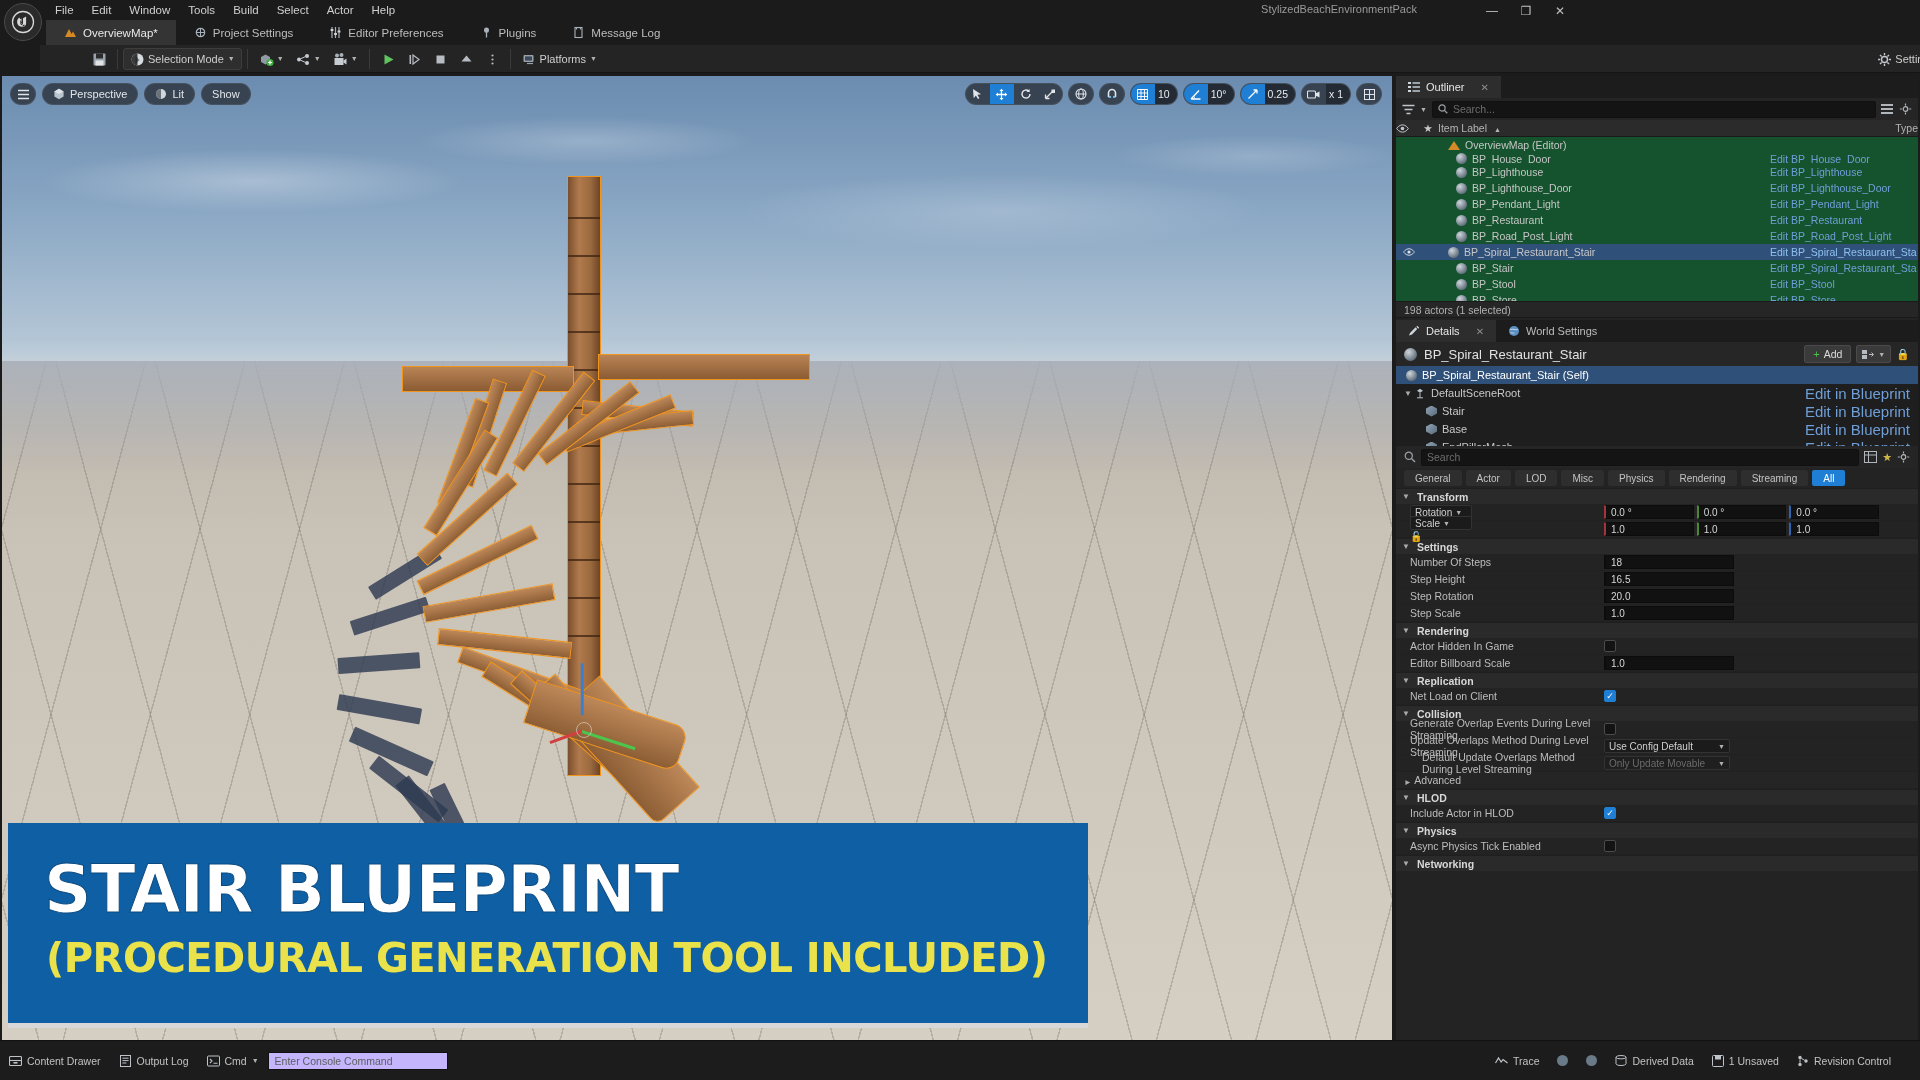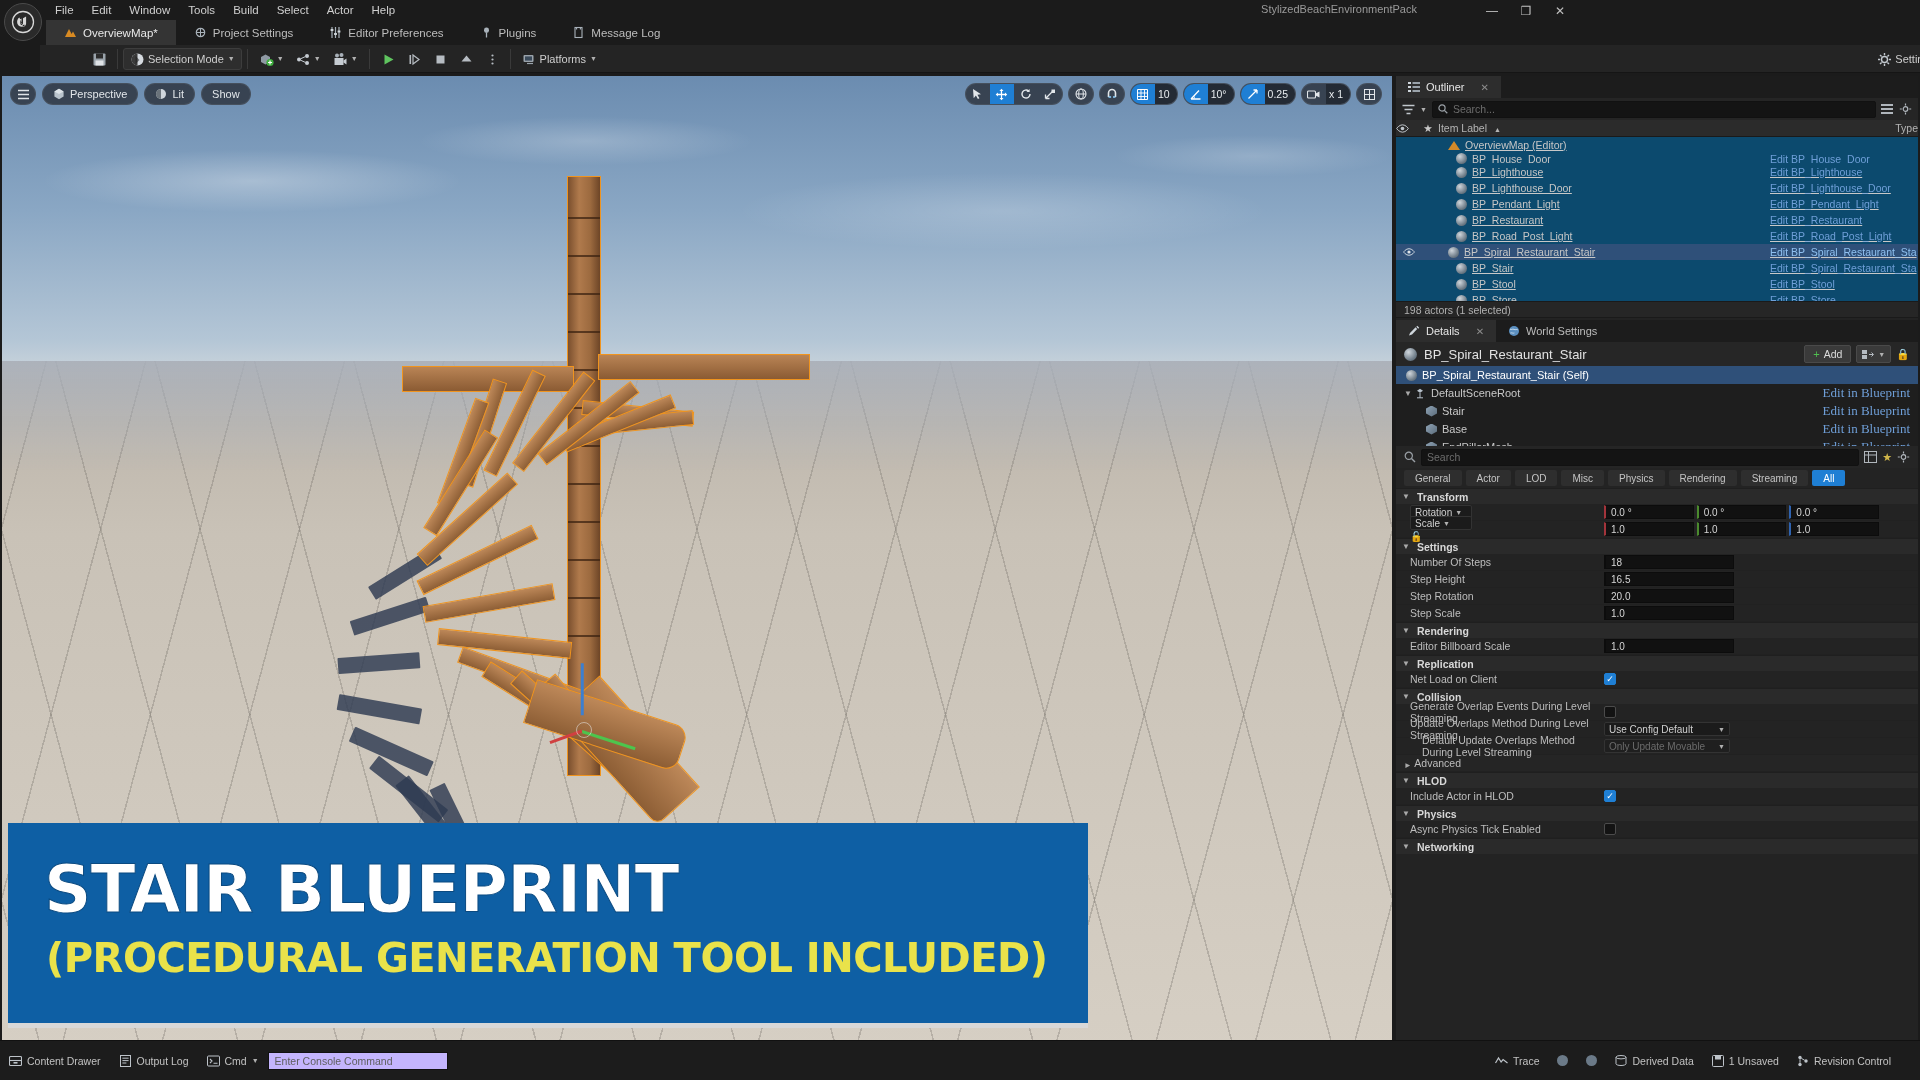--- a/index.html
+++ b/index.html
@@ -189,21 +189,21 @@
   .srch {
     flex: 1; height: 17px; background: #141414; border: 1px solid #111;
     border-radius: 2px; display: flex; align-items: center; gap: 5px; padding: 0 5px;
     font-size: 10.5px; color: #6d6d6d;
   }
 
   .col-head {
     height: 17px; background: #2b2b2b; display: flex; align-items: center;
     font-size: 10.5px; color: #b4b4b4; border-bottom: 1px solid #1a1a1a;
   }
-  .tree { background: #0c4a6e; text-decoration: underline; }
+  .tree { background: #14532d; }
   .trow {
     height: 16px; display: flex; align-items: center; font-size: 10.5px;
     color: #c6c6c6; padding-left: 8px; position: relative;
   }
   .trow.sel { background: #2f5079; }
   .trow .eye { position: absolute; left: 7px; font-size: 9px; color: #9b9b9b; }
   .trow .lbl { flex: 1; display: flex; align-items: center; gap: 5px; }
   .trow .typ { width: 148px; font-size: 10.5px; color: #6f9fd8; }
   .bp-ico {
     width: 11px; height: 11px; border-radius: 50%;
@@ -233,21 +233,21 @@
     font-size: 10.5px; color: #dcdcdc;
   }
   .addbtn .plus { color: #4fbf4f; font-size: 11px; }
 
   .comp-tree { background: #1e1e1e; }
   .crow {
     height: 18px; display: flex; align-items: center; font-size: 11px;
     color: #c8c8c8; padding-left: 8px;
   }
   .crow.sel { background: #2f5079; color: #fff; }
-  .crow .edit { margin-left: auto; padding-right: 8px; font-size: 13px; color: #6f9fd8; font-family: Liberation Serif, serif; }
+  .crow .edit { margin-left: auto; padding-right: 8px; font-size: 15px; color: #6f9fd8; }
   .crow .lbl2 { display: flex; align-items: center; gap: 5px; }
   .mesh-ico {
     width: 11px; height: 11px; display: inline-block; flex: none;
     background: linear-gradient(135deg,#8fa3b5,#5a6b7a);
     clip-path: polygon(50% 0,100% 28%,100% 72%,50% 100%,0 72%,0 28%);
   }
   .root-ico { width: 12px; height: 11px; display:inline-block; flex:none; color:#b8c2cc; font-size: 11px; line-height: 11px; }
   .caret { width: 10px; font-size: 8px; color: #a9a9a9; flex: none; }
 
   .filter-row { height: 22px; display: flex; align-items: center; gap: 5px; padding: 0 8px; background: #252525; }
@@ -1035,20 +1035,26 @@
       <span class="pvals">
           <span class="vbox plain">1.0</span>
         </span>
     </div>
 
     <div class="sect">
       <span class="caret">▼</span>
       <span>Rendering</span>
     </div>
     <div class="prow">
+      <span class="pname">Actor Hidden In Game</span>
+      <span class="pvals">
+          <span class="cbx"></span>
+        </span>
+    </div>
+    <div class="prow">
       <span class="pname">Editor Billboard Scale</span>
       <span class="pvals">
           <span class="vbox plain">1.0</span>
         </span>
     </div>
 
     <div class="sect">
       <span class="caret">▼</span>
       <span>Replication</span>
     </div>

